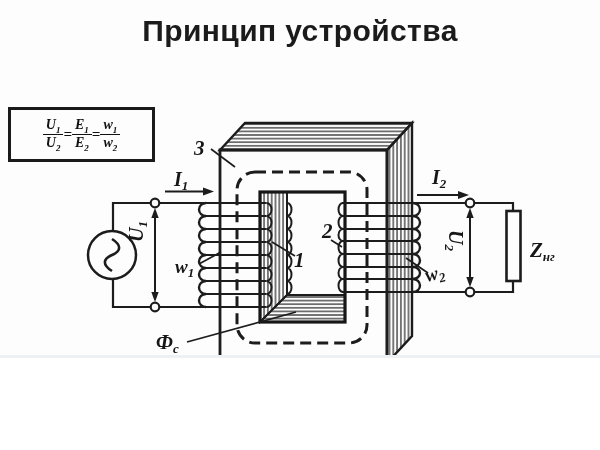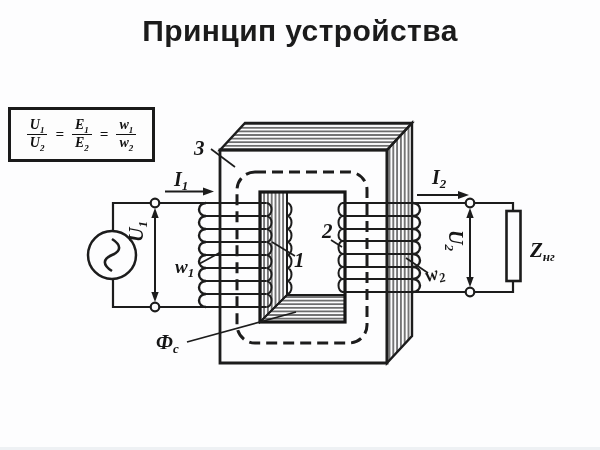--- a/index.html
+++ b/index.html
@@ -1,22 +1,22 @@
 <!DOCTYPE html>
 <html><head>
 <meta charset="utf-8">
 <style>
   html,body{margin:0;padding:0;background:#fff;}
-  .slide{position:relative;width:600px;height:450px;background:#fdfdfe;overflow:hidden;
+  .slide{position:relative;width:600px;height:358px;background:#fdfdfe;overflow:hidden;
          font-family:"Liberation Sans",sans-serif;}
   .title{position:absolute;top:12px;left:0;right:0;text-align:center;
          font-size:30px;line-height:38px;font-weight:600;color:#1b1b1b;letter-spacing:.4px;}
   .formula-box{position:absolute;left:8px;top:107px;width:147px;height:55px;
          border:3px solid #1a1a1a;box-sizing:border-box;background:#fdfdfd;
-         display:flex;align-items:center;justify-content:center;gap:8px;
+         display:flex;align-items:center;justify-content:center;
          font-family:"Liberation Serif",serif;font-style:italic;font-weight:bold;color:#111;}
   .frac{display:inline-flex;flex-direction:column;align-items:center;font-size:14px;line-height:1.05;}
   .frac .num{border-bottom:1.8px solid #111;padding:0 3px 1px;}
   .frac .den{padding-top:1px;}
   .formula-box sub{font-size:9px;line-height:0;}
   .eq{font-size:15px;}
   .diagram-svg{position:absolute;left:0;top:0;}
   .bottom-edge{position:absolute;left:0;bottom:0;width:100%;height:3px;background:#eef1f4;}
   .dlbl{font-family:"Liberation Serif",serif;font-style:italic;font-weight:bold;fill:#161616;}
 </style>

